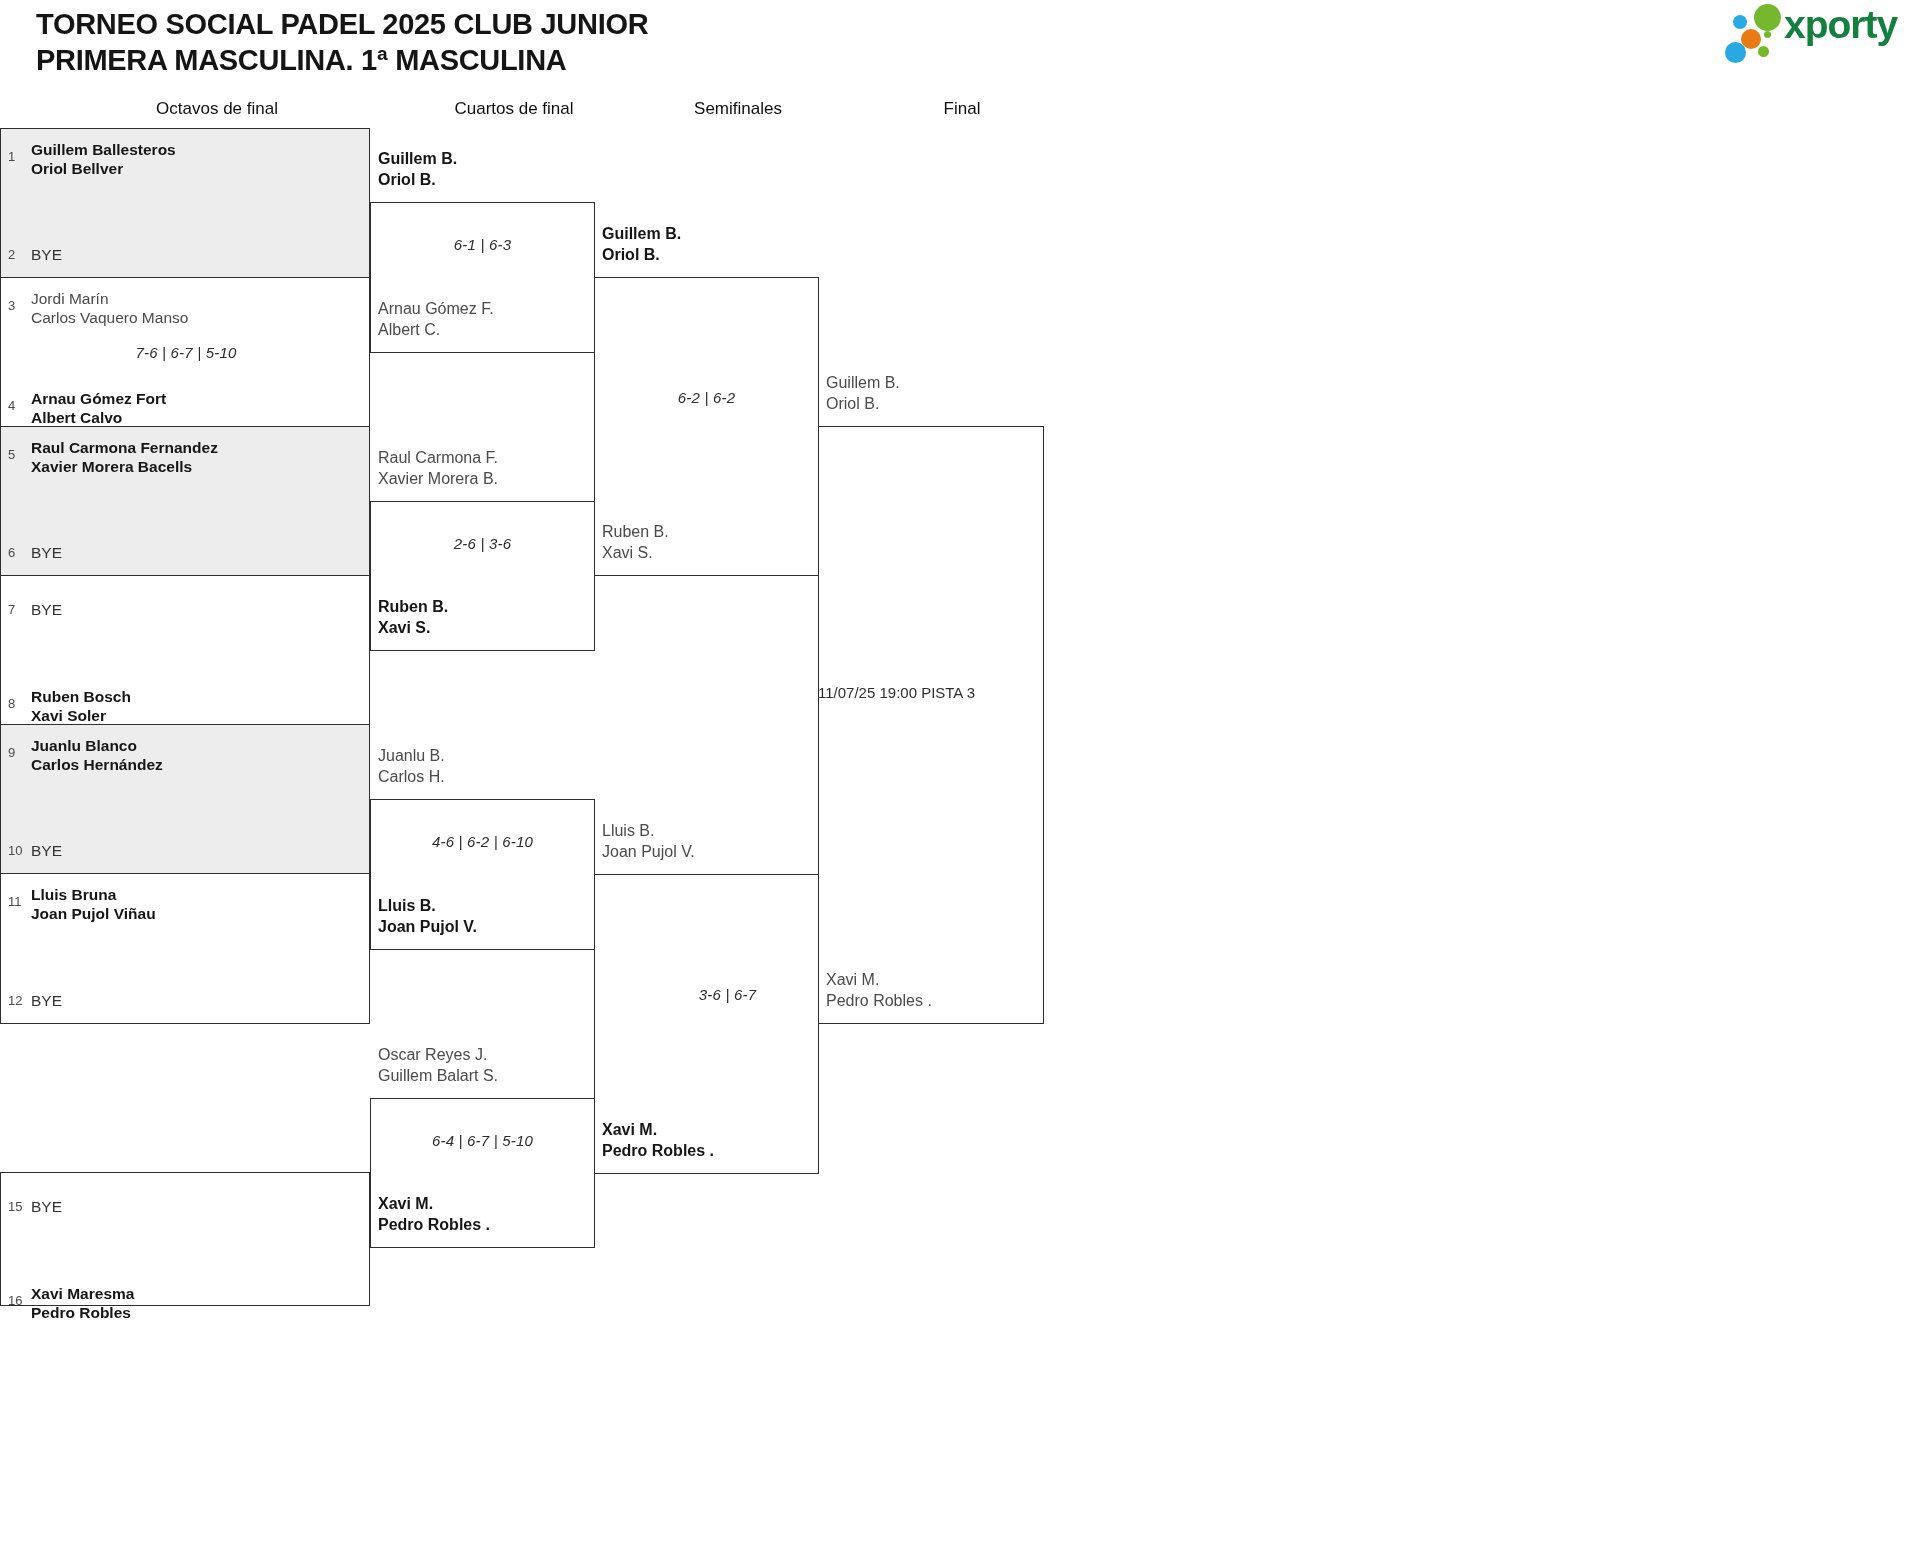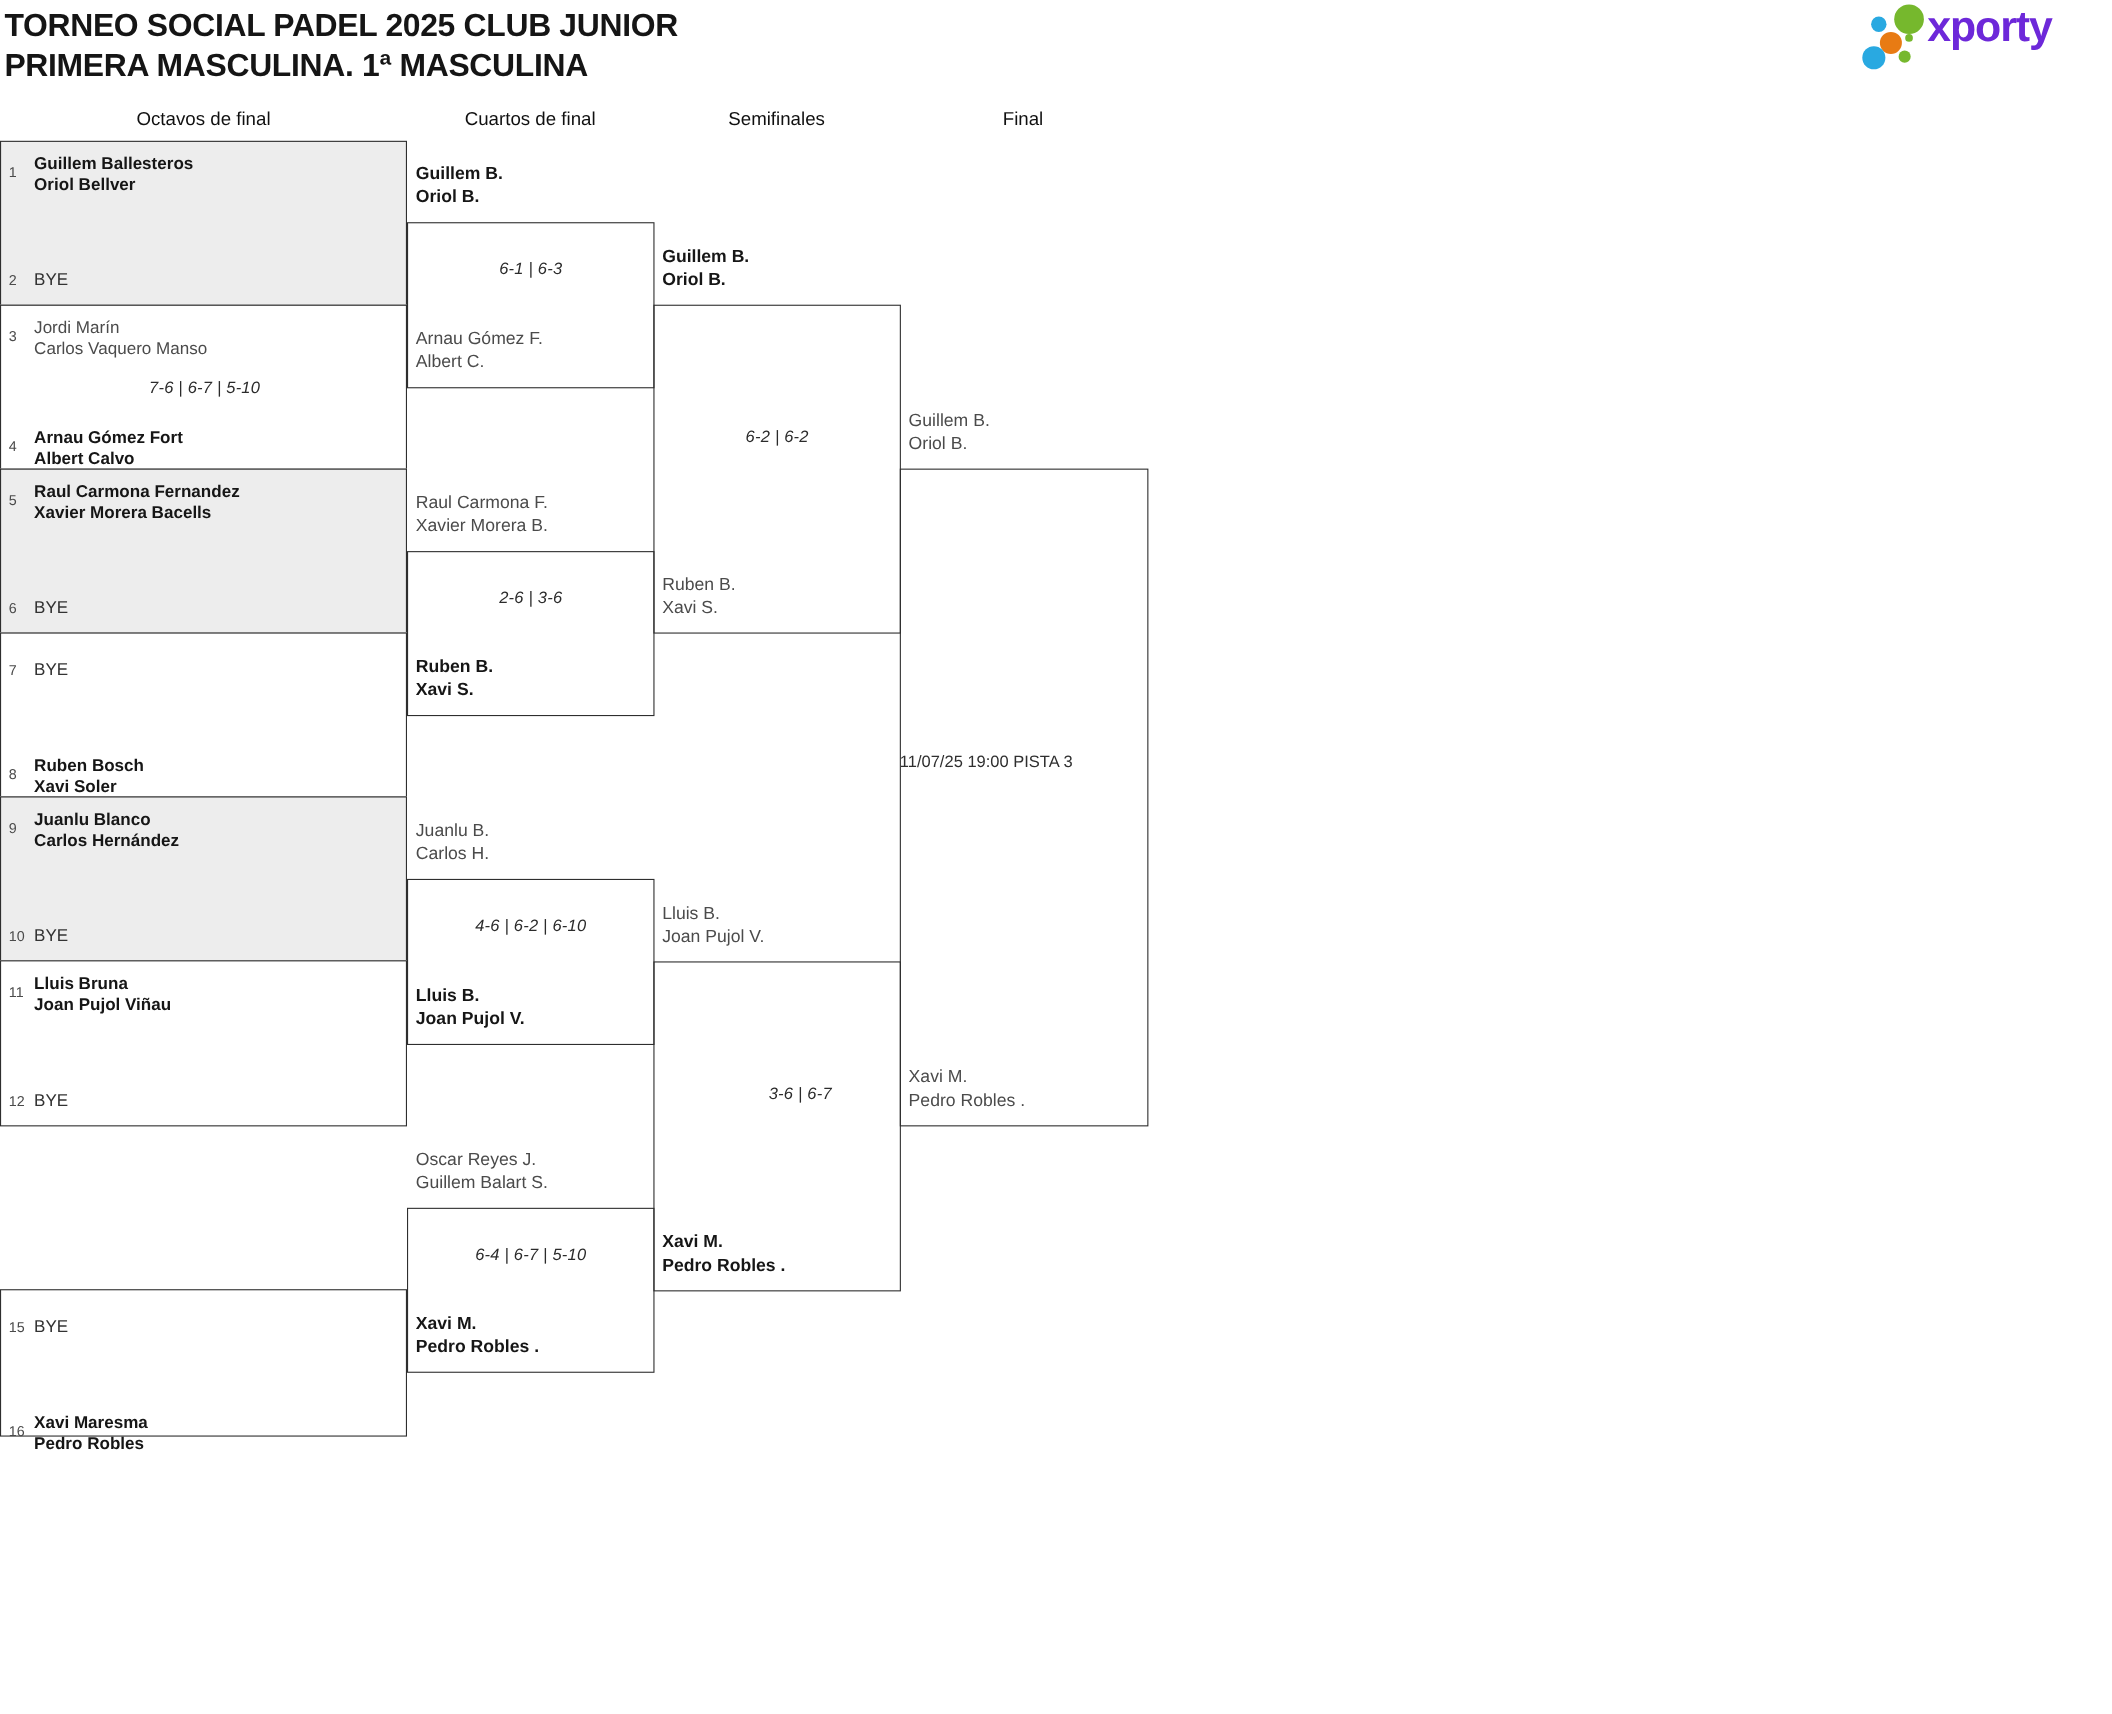--- a/index.html
+++ b/index.html
@@ -1,37 +1,37 @@
 <!DOCTYPE html>
 <html><head>
 <meta charset="utf-8">
 <style>
   html,body{margin:0;padding:0;background:#ffffff;}
   .page{
     position:relative;width:1920px;height:1558px;background:#ffffff;overflow:hidden;
     font-family:"Liberation Sans","DejaVu Sans",sans-serif;color:#161616;
   }
-  .abs{position:absolute;}
+  .abs{position:absolute;margin-left:32px;}
   .title-line{font-size:29px;font-weight:700;letter-spacing:-0.3px;color:#151515;white-space:nowrap;}
   .round-header{font-size:17px;font-weight:500;color:#101010;text-align:center;white-space:nowrap;}
   .match-box{position:absolute;box-sizing:border-box;border:1px solid #2e2e2e;}
   .box-gray{background:#ededed;}
   .box-white{background:#ffffff;}
   .link-box{position:absolute;box-sizing:border-box;border:1px solid #2e2e2e;background:transparent;}
   .team{position:absolute;font-size:15.5px;line-height:19px;white-space:nowrap;}
   .team .ln{white-space:nowrap;}
   .winner{font-weight:700;color:#161616;}
   .loser{font-weight:400;color:#4b4b4b;}
   .bye{position:absolute;font-size:15.5px;color:#333333;white-space:nowrap;}
   .slot-num{position:absolute;font-size:13px;color:#4b4b4b;width:20px;white-space:nowrap;}
   .rlabel{position:absolute;font-size:16px;line-height:21px;white-space:nowrap;}
   .score{position:absolute;font-size:15px;color:#2b2b2b;text-align:center;letter-spacing:0.2px;white-space:nowrap;font-style:italic;}
   .schedule{position:absolute;font-size:15px;color:#2f2f2f;text-align:left;white-space:nowrap;}
   .dot{position:absolute;border-radius:50%;}
-  .wordmark{position:absolute;font-size:39px;font-weight:700;letter-spacing:-1px;color:#6d28d9;white-space:nowrap;}
+  .wordmark{position:absolute;font-size:39px;font-weight:700;letter-spacing:-1px;color:#15803d;white-space:nowrap;}
 </style>
 </head>
 <body>
 
 <div class="page">
 
   <div class="abs title-line" style="left:4px;top:8px;">TORNEO SOCIAL PADEL 2025 CLUB JUNIOR</div>
   <div class="abs title-line" style="left:4px;top:44px;">PRIMERA MASCULINA. 1ª MASCULINA</div>
 
   <div class="abs" style="left:1690px;top:0;width:230px;height:72px;">

